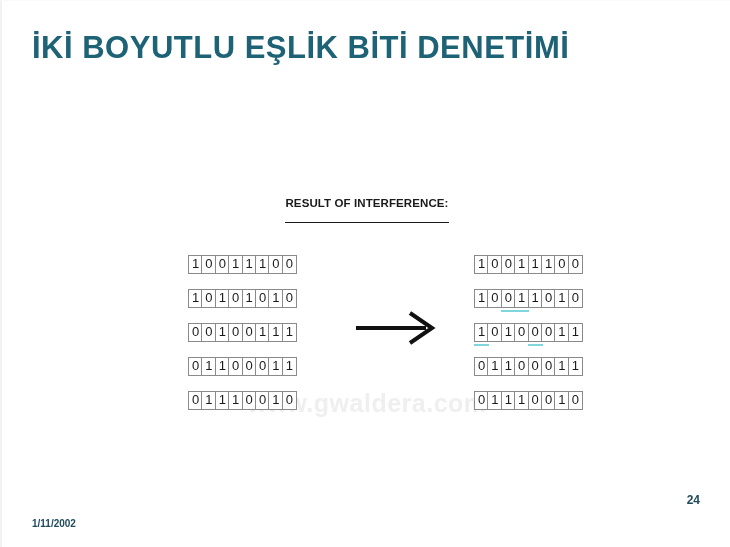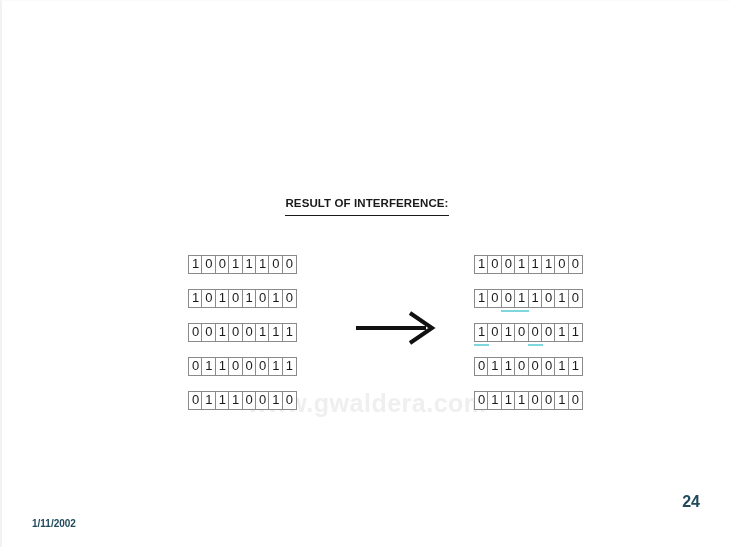--- a/index.html
+++ b/index.html
@@ -47,21 +47,21 @@
     top: 196px;
     width: 730px;
     text-align: center;
     font-size: 11.5px;
     font-weight: bold;
     color: #1a1a1a;
     letter-spacing: 0.1px;
   }
   #result-heading span.ul {
     border-bottom: 1.5px solid #1a1a1a;
-    padding-bottom: 6px;
+    padding-bottom: 13px;
   }
 
   
   .matrix {
     position: absolute;
     display: flex;
     flex-direction: column;
     gap: 15px;
   }
   #matrix-left  { left: 186px; top: 254px; }
@@ -128,30 +128,31 @@
     left: 30px;
     top: 517px;
     font-size: 10px;
     font-weight: bold;
     color: #214b5c;
   }
   #footer-page {
     position: absolute;
     right: 30px;
     top: 492px;
-    font-size: 16px;
+    font-size: 12px;
     font-weight: bold;
     color: #214b5c;
   }
 </style>
 </head>
 <body>
 
 <div id="slide">
 
+  <div id="title">İKİ BOYUTLU EŞLİK BİTİ DENETİMİ</div>
 
   <div id="result-heading">
     <span class="ul">RESULT OF INTERFERENCE:</span>
   </div>
 
   <div id="watermark">www.gwaldera.com</div>
 
   <div id="matrix-left" class="matrix">
       <div class="bit-row">
         <div class="bit-cell">1</div>

